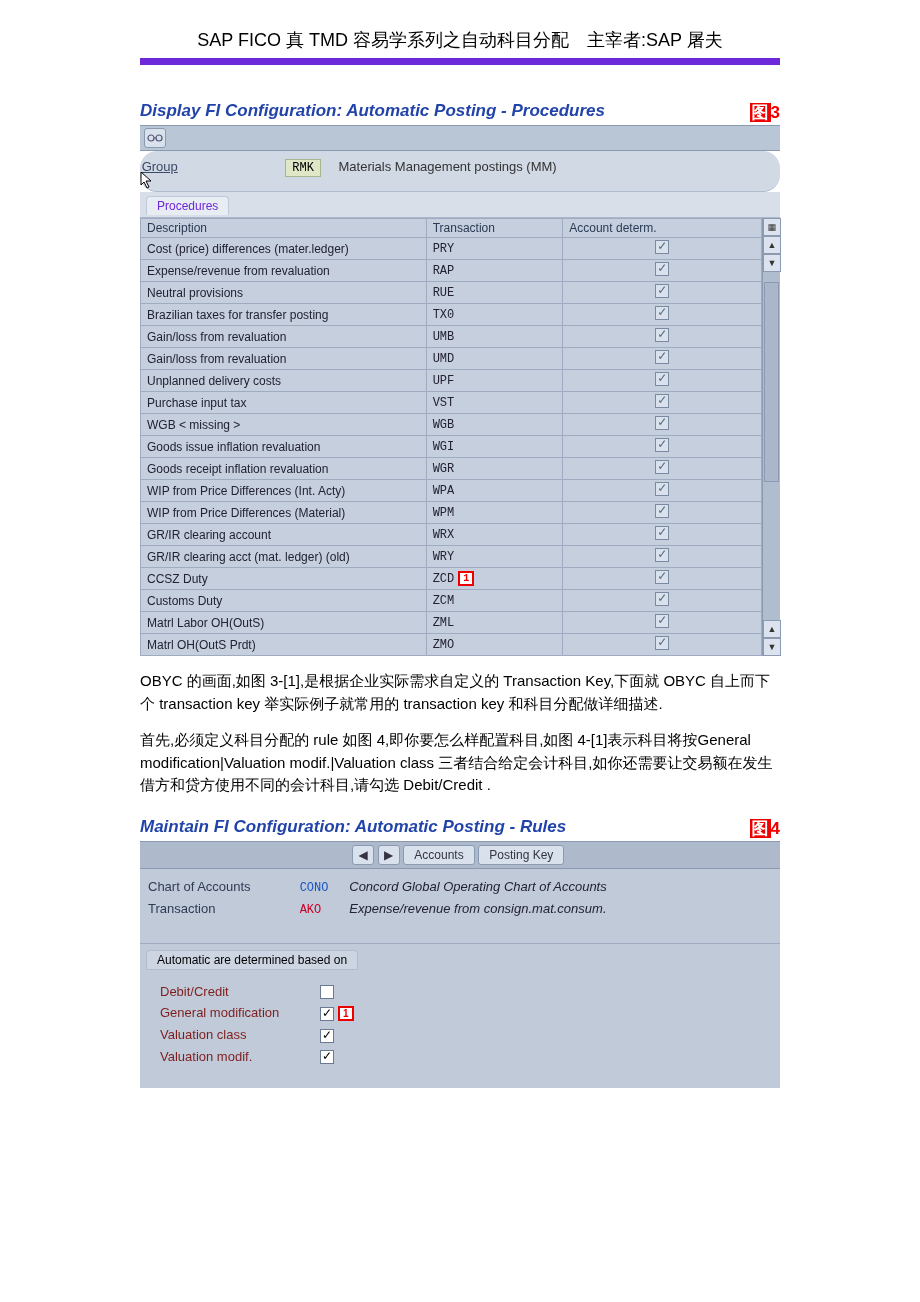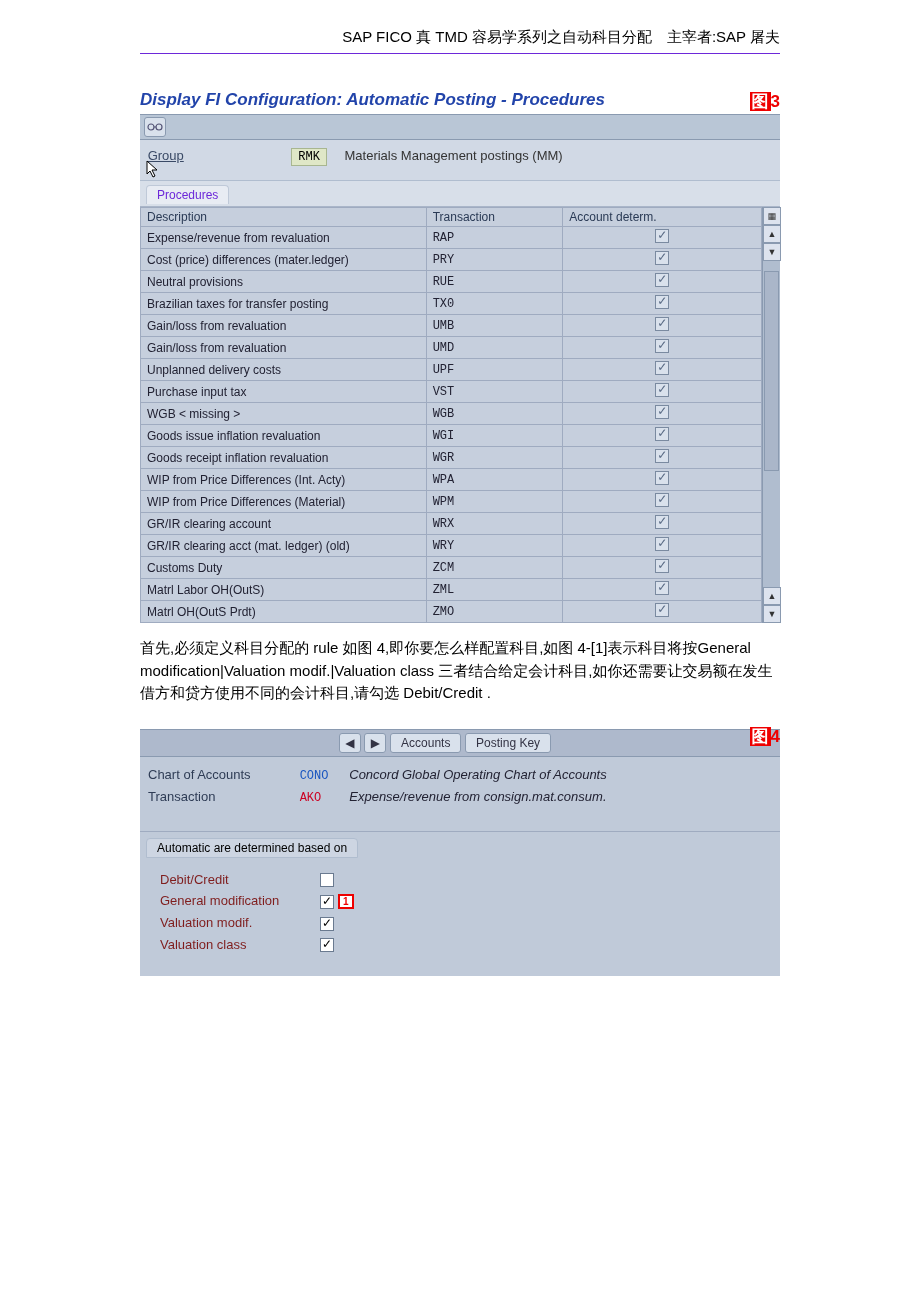--- a/index.html
+++ b/index.html
@@ -5,24 +5,24 @@
     * { box-sizing: border-box; margin: 0; padding: 0; }
     body {
       font-family: Arial, "Microsoft YaHei", sans-serif;
       font-size: 13px;
       background: #fff;
       width: 920px;
       margin: 0 auto;
       padding: 20px 0;
     }
     .doc-header {
-      text-align: right;
-      font-size: 15px;
+      text-align: center;
+      font-size: 18px;
       padding: 8px 0 6px;
-      border-bottom: 1px solid #6d28d9;
+      border-bottom: 7px solid #6d28d9;
       margin: 0 140px 30px;
     }
     .content-area { padding: 0 140px; }
     .sap-title {
       color: #2244aa;
       font-weight: bold;
       font-style: italic;
       font-size: 17px;
       padding: 6px 0 4px;
     }
@@ -50,22 +50,23 @@
       align-items: center;
       justify-content: center;
       width: 22px; height: 20px;
       background: #d9e1ec;
       border: 1px solid #8a9ab0;
       border-radius: 3px;
       vertical-align: middle;
     }
     .sap-group-bar {
       background: #d1d9e5;
-      padding: 8px 6px 14px;
+      padding: 8px 0 14px;
       border-bottom: 1px solid #b0bdcf;
+      border-radius: 17px;
     }
     .sap-group-label {
       display: inline-block;
       width: 140px;
       color: #3a4a66;
       text-decoration: underline;
     }
     .sap-group-code {
       display: inline-block;
       background: #dfe7c7;
@@ -296,30 +297,30 @@
       <table class="sap-table">
         <thead>
           <tr>
             <th style="width:46%">Description</th>
             <th style="width:22%">Transaction</th>
             <th style="width:32%">Account determ.</th>
           </tr>
         </thead>
         <tbody id="fig3-tbody">
             <tr>
+              <td>Cost (price) differences (mater.ledger)</td>
+              <td class="tx">PRY</td>
+              <td class="chk"><span class="sap-check"></span></td>
+            </tr>
+            <tr>
               <td>Expense/revenue from revaluation</td>
               <td class="tx">RAP</td>
               <td class="chk"><span class="sap-check"></span></td>
             </tr>
             <tr>
-              <td>Cost (price) differences (mater.ledger)</td>
-              <td class="tx">PRY</td>
-              <td class="chk"><span class="sap-check"></span></td>
-            </tr>
-            <tr>
               <td>Neutral provisions</td>
               <td class="tx">RUE</td>
               <td class="chk"><span class="sap-check"></span></td>
             </tr>
             <tr>
               <td>Brazilian taxes for transfer posting</td>
               <td class="tx">TX0</td>
               <td class="chk"><span class="sap-check"></span></td>
             </tr>
             <tr>
@@ -368,20 +369,25 @@
               <td class="chk"><span class="sap-check"></span></td>
             </tr>
             <tr>
               <td>GR/IR clearing account</td>
               <td class="tx">WRX</td>
               <td class="chk"><span class="sap-check"></span></td>
             </tr>
             <tr>
               <td>GR/IR clearing acct (mat. ledger) (old)</td>
               <td class="tx">WRY</td>
+              <td class="chk"><span class="sap-check"></span></td>
+            </tr>
+            <tr>
+              <td>CCSZ Duty</td>
+              <td class="tx">ZCD<span class="red-callout">1</span></td>
               <td class="chk"><span class="sap-check"></span></td>
             </tr>
             <tr>
               <td>Customs Duty</td>
               <td class="tx">ZCM</td>
               <td class="chk"><span class="sap-check"></span></td>
             </tr>
             <tr>
               <td>Matrl Labor OH(OutS)</td>
               <td class="tx">ZML</td>
@@ -400,24 +406,26 @@
         <div class="scroll-btn">▼</div>
         <div class="scroll-track">
           <div class="scroll-thumb" style="top:10px; height:200px;"></div>
         </div>
         <div class="scroll-btn">▲</div>
         <div class="scroll-btn">▼</div>
       </div>
     </div>
   </div>
 
+  <p class="para">OBYC 的画面,如图 3-[1],是根据企业实际需求自定义的 Transaction  Key,下面就 OBYC 自上而下个 transaction key 举实际例子就常用的 transaction key 和科目分配做详细描述.</p>
   <p class="para">首先,必须定义科目分配的 rule 如图 4,即你要怎么样配置科目,如图 4-[1]表示科目将按General modification|Valuation modif.|Valuation class 三者结合给定会计科目,如你还需要让交易额在发生借方和贷方使用不同的会计科目,请勾选 Debit/Credit .</p>
 
   <div class="fig4-wrap">
     <div class="sap-title">
+      <span>Maintain FI Configuration: Automatic Posting - Rules</span>
       <span class="fig-label">
         <span class="red-box">图</span><span class="red-num">4</span>
       </span>
     </div>
     <div class="fig4-toolbar">
       <span class="fig4-btn small">◀</span>
       <span class="fig4-btn small">▶</span>
       <span class="fig4-btn">Accounts</span>
       <span class="fig4-btn">Posting Key</span>
       <span class="cursor-arrow" style="left:-560px; top:14px;">
@@ -435,19 +443,19 @@
         <span class="fig4-code red">AKO</span>
         <span class="fig4-desc">Expense/revenue from consign.mat.consum.</span>
       </div>
     </div>
     <div style="background:#c0cad9; height:4px;"></div>
     <div class="fig4-box">
       <span class="fig4-box-title">Automatic are determined based on</span>
       <div id="fig4-rules">
           <div class="rule-row"><span class="rule-label">Debit/Credit</span><span class="rule-check"></span></div>
           <div class="rule-row"><span class="rule-label">General modification</span><span class="rule-check on"></span><span class="red-callout">1</span></div>
+          <div class="rule-row"><span class="rule-label">Valuation class</span><span class="rule-check on"></span></div>
           <div class="rule-row"><span class="rule-label">Valuation modif.</span><span class="rule-check on"></span></div>
-          <div class="rule-row"><span class="rule-label">Valuation class</span><span class="rule-check on"></span></div>
         </div>
     </div>
   </div>
 
 </div>
 
 </body></html>

